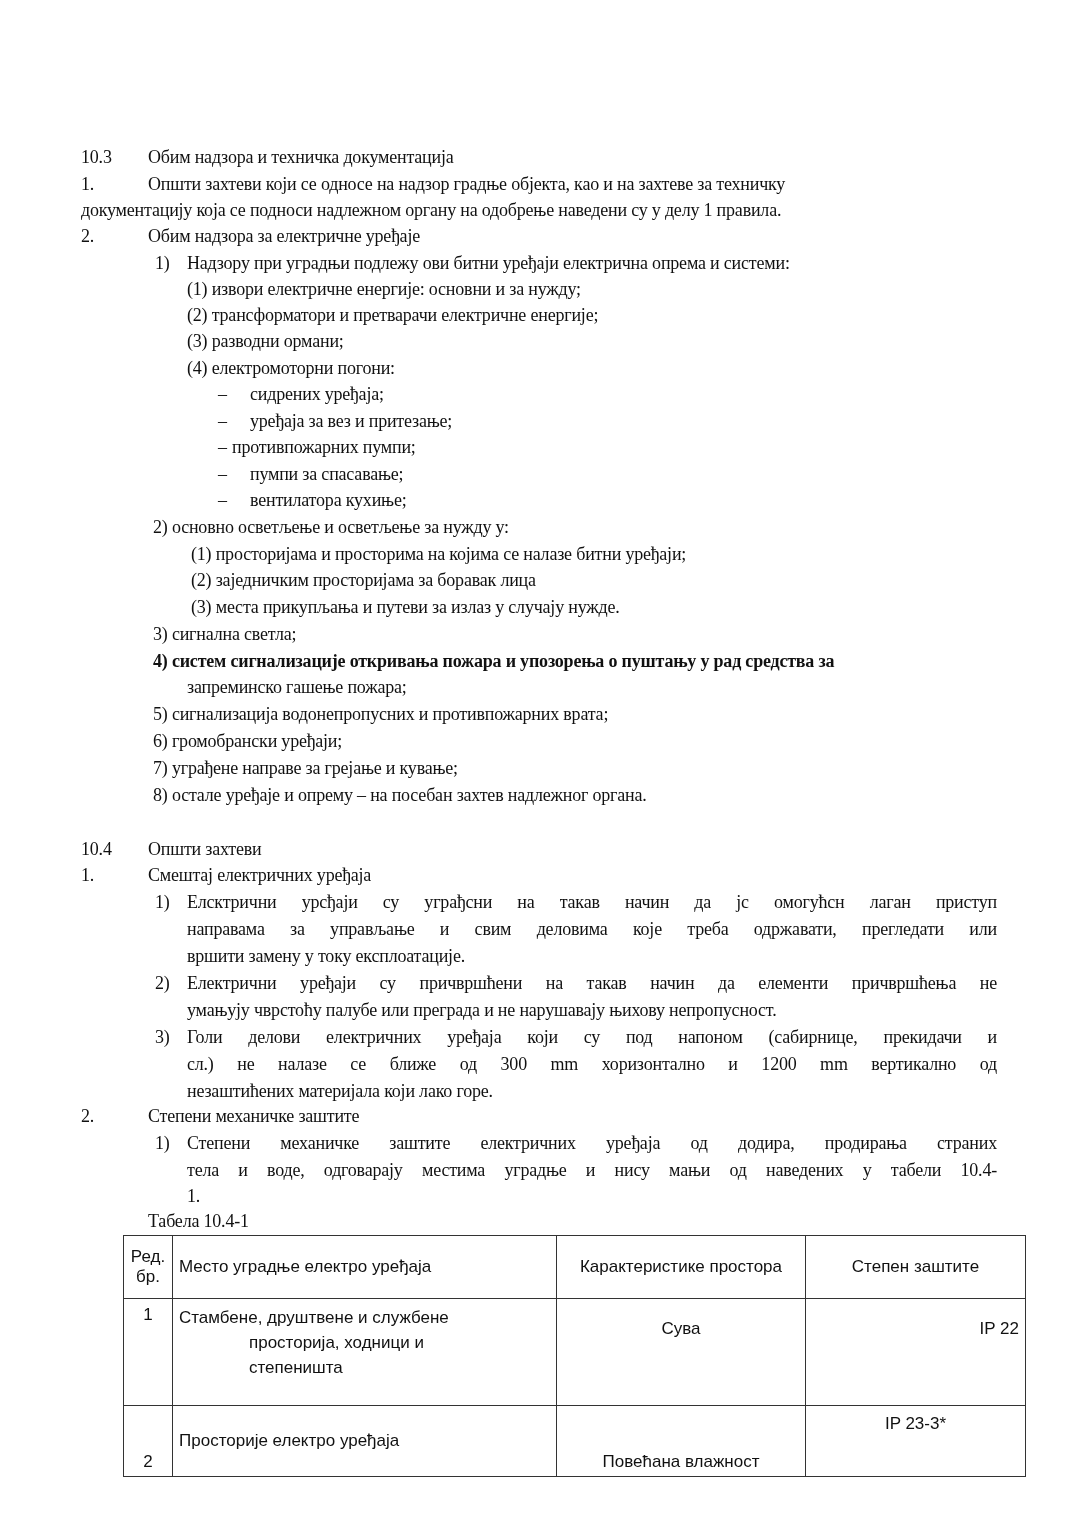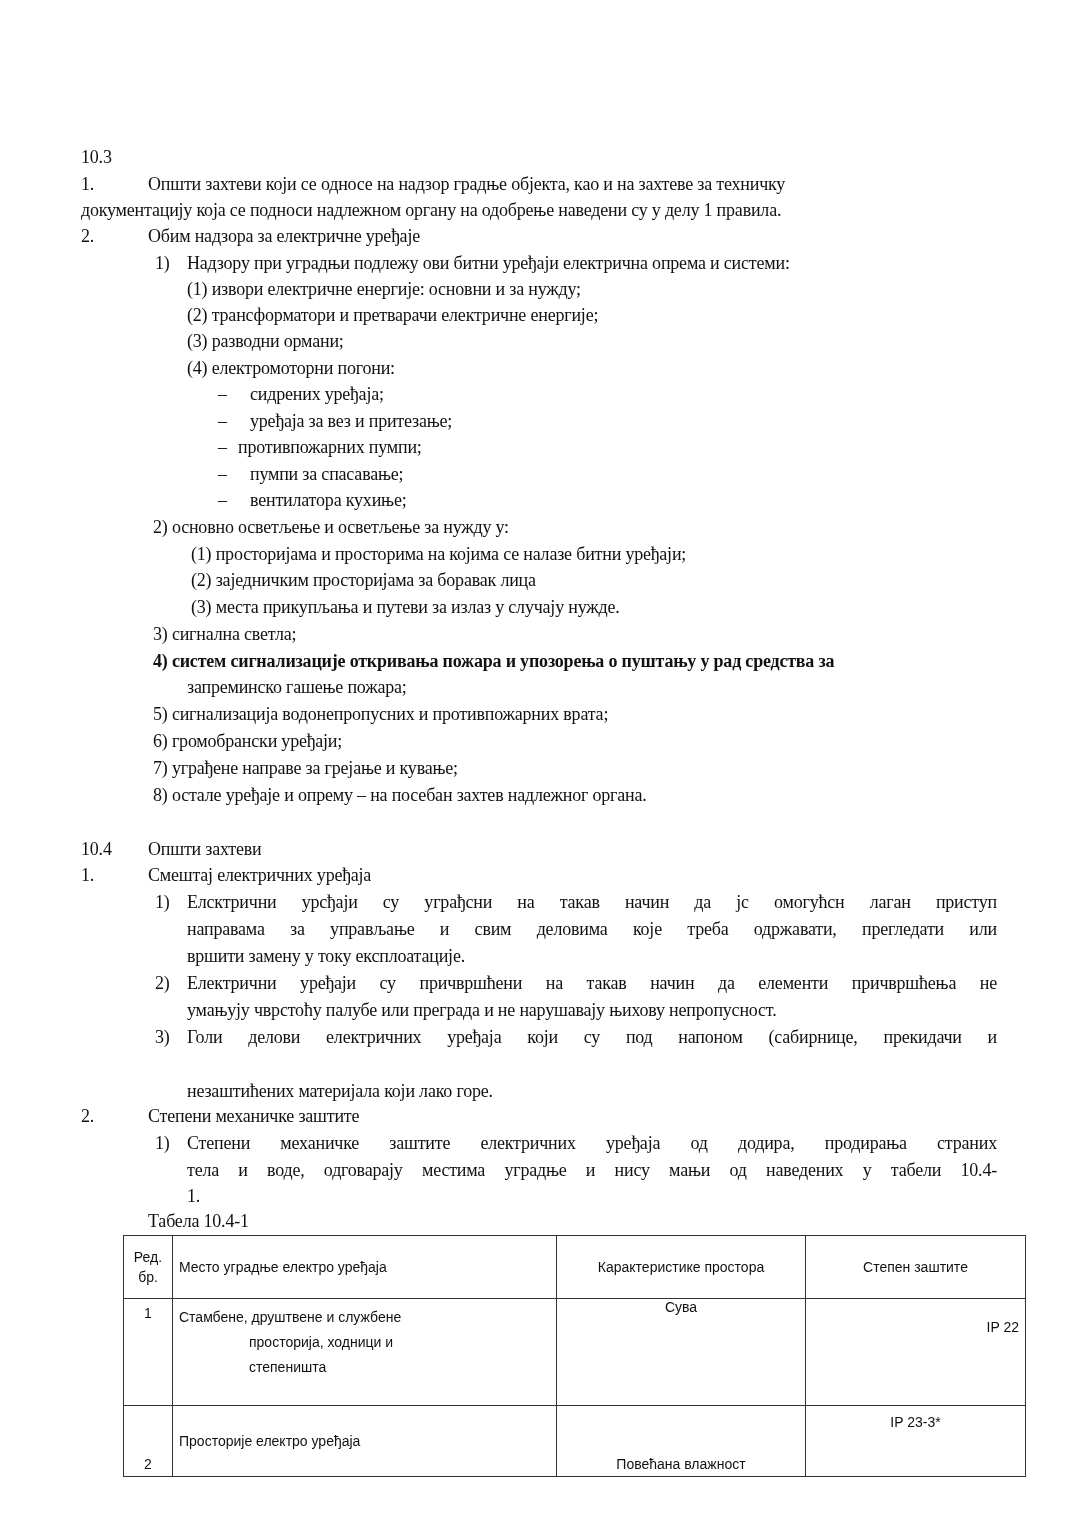--- a/index.html
+++ b/index.html
@@ -1,56 +1,57 @@
 <!DOCTYPE html>
 <html><head>
 <meta charset="utf-8">
 <style>
   html, body { margin:0; padding:0; background:#ffffff; }
   body { width:1090px; height:1530px; position:relative; overflow:hidden; color:#111; }
   .page { position:absolute; left:0; top:0; width:1090px; height:1530px; }
   .ln { position:absolute; font-family:"Liberation Serif", serif; font-size:18px; line-height:26px; white-space:nowrap; letter-spacing:-0.2px; }
   .just { white-space:normal; text-align:justify; text-align-last:justify; }
-  table.t { position:absolute; left:123px; top:1235px; width:903px; border-collapse:collapse; font-family:"Liberation Sans", sans-serif; font-size:14px; }
+  table.t { position:absolute; left:123px; top:1235px; width:903px; border-collapse:collapse; font-family:"Liberation Sans", sans-serif; font-size:17px; }
   table.t td { border:1.5px solid #333; vertical-align:middle; padding:0 6px; color:#111; }
   .c1 { width:36px; text-align:center; }
   .c2 { width:371px; }
   .c3 { width:236px; text-align:center; }
   .c4 { text-align:center; }
   .hdr td { height:62px; }
   .r1 td { height:86px; }
   .r2 td { height:62px; }
 </style>
 </head>
 <body>
 
 <div class="page">
 
   <div class="ln" style="left:81px;top:144px;">10.3</div>
+  <div class="ln" style="left:148px;top:144px;">Обим надзора и техничка документација</div>
 
   <div class="ln" style="left:81px;top:171px;">1.</div>
   <div class="ln" style="left:148px;top:171px;">Општи захтеви који се односе на надзор градње објекта, као и на захтеве за техничку</div>
   <div class="ln" style="left:81px;top:197px;">документацију која се подноси надлежном органу на одобрење  наведени су у делу 1 правила.</div>
 
   <div class="ln" style="left:81px;top:223px;">2.</div>
   <div class="ln" style="left:148px;top:223px;">Обим надзора за електричне уређаје</div>
 
   <div class="ln" style="left:155px;top:250px;">1)</div>
   <div class="ln" style="left:187px;top:250px;">Надзору при уградњи подлежу ови битни уређаји електрична опрема и системи:</div>
   <div class="ln" style="left:187px;top:276px;">(1) извори електричне енергије: основни и за нужду;</div>
   <div class="ln" style="left:187px;top:302px;">(2) трансформатори и претварачи електричне енергије;</div>
   <div class="ln" style="left:187px;top:328px;">(3) разводни ормани;</div>
   <div class="ln" style="left:187px;top:355px;">(4) електромоторни погони:</div>
 
   <div class="ln" style="left:218px;top:381px;">–</div>
   <div class="ln" style="left:250px;top:381px;">сидрених уређаја;</div>
   <div class="ln" style="left:218px;top:408px;">–</div>
   <div class="ln" style="left:250px;top:408px;">уређаја за вез и притезање;</div>
   <div class="ln" style="left:218px;top:434px;">–</div>
-  <div class="ln" style="left:238px;top:434px;text-align:right;"> противпожарних пумпи;</div>
+  <div class="ln" style="left:232px;top:434px;text-align:right;"> противпожарних пумпи;</div>
   <div class="ln" style="left:218px;top:461px;">–</div>
   <div class="ln" style="left:250px;top:461px;"> пумпи за спасавање;</div>
   <div class="ln" style="left:218px;top:487px;">–</div>
   <div class="ln" style="left:250px;top:487px;"> вентилатора кухиње;</div>
 
   <div class="ln" style="left:153px;top:514px;">2) основно осветљење и осветљење за нужду у:</div>
   <div class="ln" style="left:191px;top:541px;">(1) просторијама и просторима на којима се налазе битни уређаји;</div>
   <div class="ln" style="left:191px;top:567px;">(2)  заједничким просторијама за боравак лица</div>
   <div class="ln" style="left:191px;top:594px;">(3) места прикупљања и путеви за излаз у случају нужде.</div>
 
@@ -71,20 +72,21 @@
   <div class="ln just" style="left:187px;top:916px;width:810px;">направама за управљање и свим деловима које треба одржавати, прегледати или</div>
   <div class="ln just" style="left:187px;top:889px;width:810px;">Елсктрични урсђаји су уграђсни на такав начин да јс омогућсн лаган приступ</div>
   <div class="ln" style="left:187px;top:943px;">вршити замену у току експлоатације.</div>
 
   <div class="ln" style="left:155px;top:970px;">2)</div>
   <div class="ln just" style="left:187px;top:970px;width:810px;">Електрични уређаји су причвршћени на такав начин да елементи причвршћења не</div>
   <div class="ln" style="left:187px;top:997px;">умањују чврстоћу палубе или преграда и не нарушавају њихову непропусност.</div>
 
   <div class="ln" style="left:155px;top:1024px;">3)</div>
   <div class="ln just" style="left:187px;top:1024px;width:810px;">Голи делови електричних уређаја који су под напоном (сабирнице, прекидачи и</div>
+  <div class="ln just" style="left:187px;top:1051px;width:810px;">сл.) не налазе се ближе од 300 mm хоризонтално и 1200 mm вертикално од</div>
   <div class="ln" style="left:187px;top:1078px;">незаштићених материјала који лако горе.</div>
 
   <div class="ln" style="left:81px;top:1103px;">2.</div>
   <div class="ln" style="left:148px;top:1103px;">Степени механичке заштите</div>
 
   <div class="ln" style="left:155px;top:1130px;">1)</div>
   <div class="ln just" style="left:187px;top:1130px;width:810px;">Степени механичке заштите електричних уређаја од додира, продирања страних</div>
   <div class="ln just" style="left:187px;top:1157px;width:810px;">тела и воде, одговарају местима уградње и нису мањи од наведених у табели 10.4-</div>
   <div class="ln" style="left:187px;top:1183px;">1.</div>
 
@@ -101,21 +103,21 @@
       <td class="c3">Карактеристике простора</td>
       <td class="c4">Степен заштите</td>
     </tr>
     <tr class="r1">
       <td class="c1" style="vertical-align:top;padding-top:6px;">1</td>
       <td class="c2" style="vertical-align:top;padding-top:6px;line-height:25px;">
         <div>Стамбене, друштвене и службене</div>
         <div style="padding-left:70px;">просторија, ходници и</div>
         <div style="padding-left:70px;">степеништа</div>
       </td>
-      <td class="c3" style="vertical-align:top;">Сува</td>
+      <td class="c3" style="vertical-align:top;padding-top:20px;">Сува</td>
       <td class="c4" style="vertical-align:top;padding-top:20px;text-align:right;">IP 22</td>
     </tr>
     <tr class="r2">
       <td class="c1" style="vertical-align:bottom;padding-bottom:4px;">2</td>
       <td class="c2" style="vertical-align:middle;">Просторије електро уређаја</td>
       <td class="c3" style="vertical-align:bottom;padding-bottom:4px;">Повећана влажност</td>
       <td class="c4" style="vertical-align:top;padding-top:8px;">IP 23-3*</td>
     </tr>
   </tbody>
     </table>

